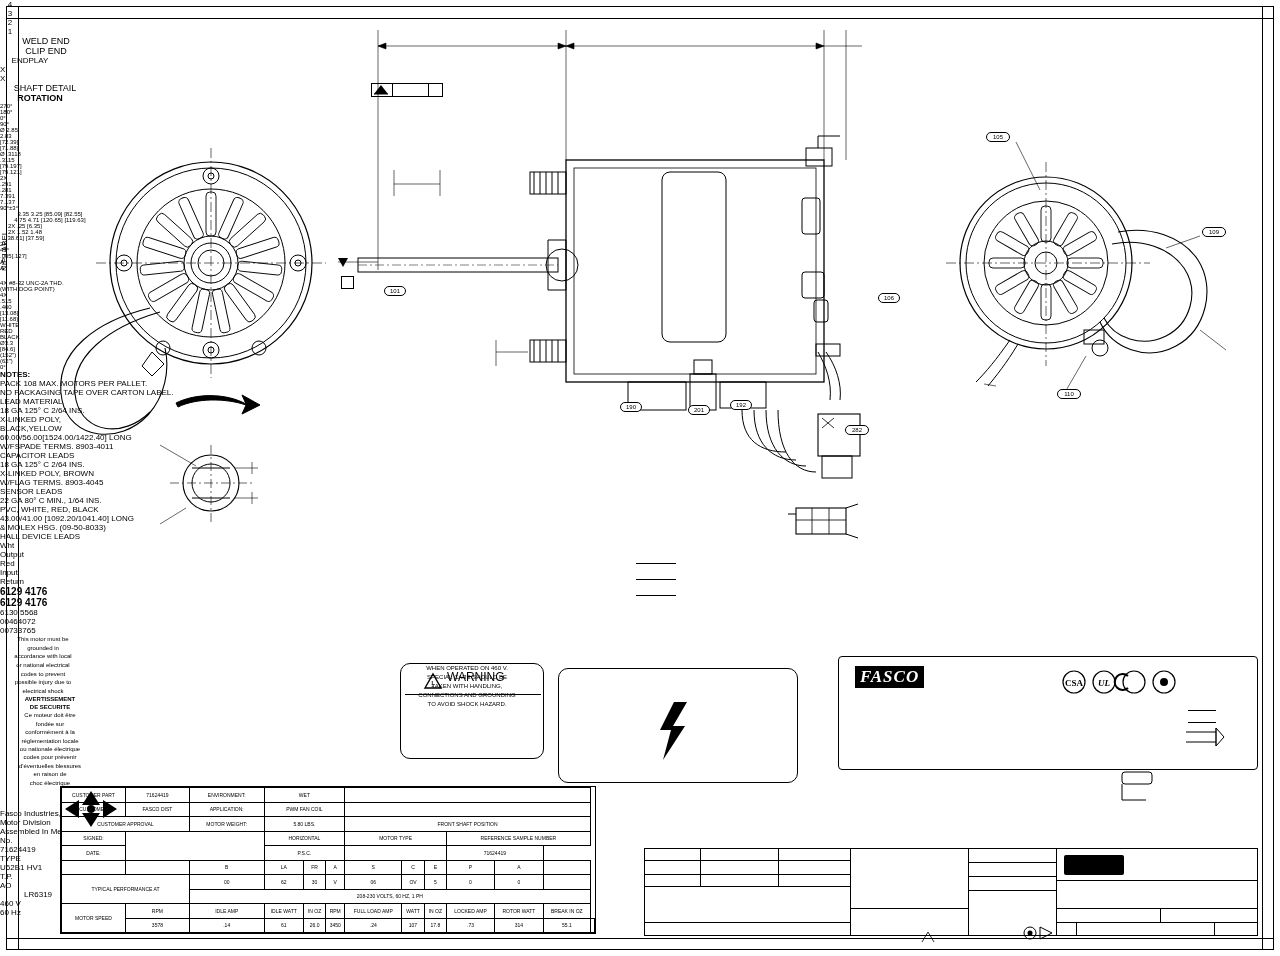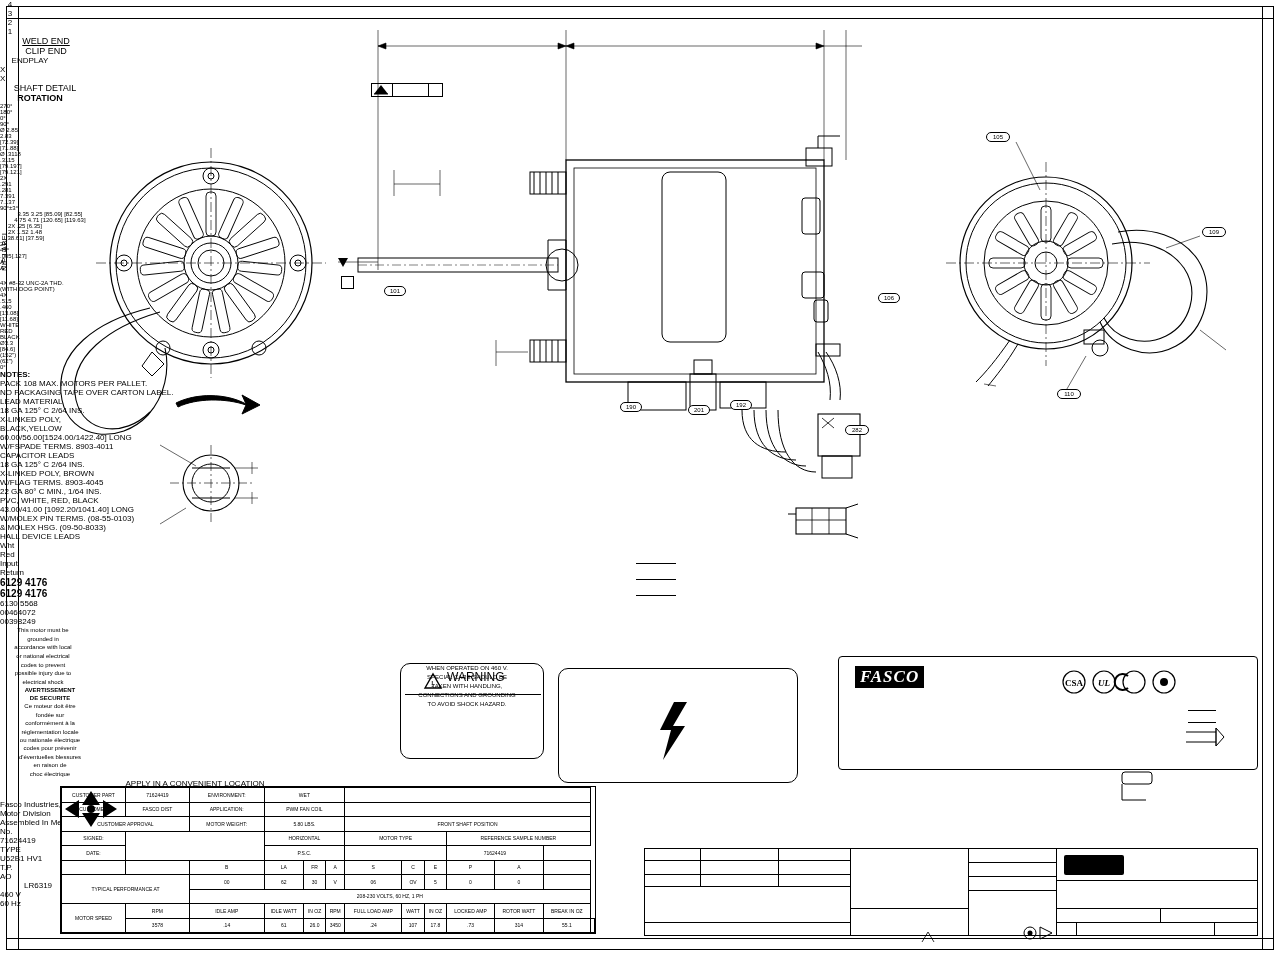--- a/index.html
+++ b/index.html
@@ -36,21 +36,21 @@
   <div class="ln" style="left:6px;top:18px;width:1268px;height:1px;"></div>
   <div class="ln" style="left:18px;top:6px;width:1px;height:944px;"></div>
   <div class="ln" style="left:1262px;top:6px;width:1px;height:944px;"></div>
   <div class="ln" style="left:6px;top:938px;width:1268px;height:1px;"></div>
 
   <div class="t8 ctr" style="left:150px;top:940px;width:20px;">4</div>
   <div class="t8 ctr" style="left:470px;top:940px;width:20px;">3</div>
   <div class="t8 ctr" style="left:800px;top:940px;width:20px;">2</div>
   <div class="t8 ctr" style="left:1110px;top:940px;width:20px;">1</div>
 
-  <div class="t9 ctr" style="left:165px;top:51px;width:92px;text-decoration:underline;">WELD END</div>
+  <div class="t9 ctr" style="left:165px;top:51px;width:92px;">WELD END</div>
   <div class="t9 ctr" style="left:1000px;top:53px;width:92px;">CLIP END</div>
   <div class="t8 ctr" style="left:298px;top:50px;width:60px;">ENDPLAY</div>
   <div class="t8" style="left:330px;top:31px;">X</div>
   <div class="t8" style="left:330px;top:40px;">X</div>
   <div class="t9 ctr" style="left:168px;top:538px;width:90px;">SHAFT DETAIL</div>
   <div class="t9 ctr b" style="left:172px;top:418px;width:80px;">ROTATION</div>
 
   <svg width="1280" height="956" style="pointer-events:none;">
 
     <circle cx="211" cy="263" r="101" fill="none" stroke="#000" stroke-width="1.2"></circle>
@@ -350,40 +350,41 @@
   <div class="t8" style="left:338px;top:424px;">X-LINKED POLY,</div>
   <div class="t8" style="left:338px;top:434px;">BLACK,YELLOW</div>
   <div class="t8" style="left:338px;top:444px;">60.00/56.00[1524.00/1422.40] LONG</div>
   <div class="t8" style="left:338px;top:454px;">W/FSPADE TERMS. 8903-4011</div>
 
   <div class="t8" style="left:338px;top:484px;">CAPACITOR LEADS</div>
   <div class="t8" style="left:338px;top:497px;">18 GA 125° C 2/64 INS.</div>
   <div class="t8" style="left:338px;top:507px;">X-LINKED POLY, BROWN</div>
   <div class="t8" style="left:338px;top:527px;">W/FLAG TERMS. 8903-4045</div>
 
+  <div class="t8" style="left:338px;top:555px;">SENSOR LEADS</div>
   <div class="t8" style="left:338px;top:568px;">22 GA 80° C MIN., 1/64 INS.</div>
   <div class="t8" style="left:338px;top:578px;">PVC, WHITE, RED, BLACK</div>
   <div class="t8" style="left:338px;top:588px;">43.00/41.00 [1092.20/1041.40] LONG</div>
-  <div class="t8" style="left:338px;top:598px;">W/MOLEX PIN TERMS. (08-55-0103)</div>
   <div class="t8" style="left:338px;top:608px;">&amp; MOLEX HSG. (09-50-8033)</div>
 
   <div class="t8" style="left:617px;top:543px;">HALL DEVICE  LEADS</div>
   <div class="t8" style="left:617px;top:556px;">Wht</div>
+  <div class="t8" style="left:680px;top:556px;">Output</div>
   <div class="t8" style="left:617px;top:572px;">Red</div>
   <div class="t8" style="left:680px;top:572px;">Input</div>
   <div class="t8" style="left:680px;top:588px;">Return</div>
   <div class="ln" style="left:636px;top:563px;width:40px;height:1px;"></div>
   <div class="ln" style="left:636px;top:579px;width:40px;height:1px;"></div>
   <div class="ln" style="left:636px;top:595px;width:40px;height:1px;"></div>
   <div class="t10 b" style="left:617px;top:602px;">6129 4176</div>
 
   <div class="t10 b" style="left:443px;top:645px;">6129 4176</div>
   <div class="t8" style="left:636px;top:660px;">6130 5568</div>
   <div class="t8" style="left:866px;top:632px;">00464072</div>
-  <div class="t8" style="left:1192px;top:632px;">00398249</div>
+  <div class="t8" style="left:1192px;top:632px;">00733765</div>
 
   <div class="warnbox" style="left:400px;top:663px;width:144px;height:96px;">
     <div style="position:relative;width:100%;height:100%;">
       <svg width="144" height="26" style="position:absolute;left:0;top:4px;">
         <path d="M24 20 l8 -14 l8 14 z" fill="none" stroke="#000" stroke-width="1.4"></path>
         <text x="31.2" y="19" font-size="9" text-anchor="middle" font-family="Liberation Sans">!</text>
       </svg>
       <div class="t12" style="left:46px;top:6px;position:absolute;">WARNING</div>
       <div class="ln" style="left:4px;top:30px;width:136px;height:1px;"></div>
       <div class="t6 ctr" style="left:6px;top:36px;width:132px;white-space:pre-line;line-height:1.5;">WHEN OPERATED ON 460 V.

